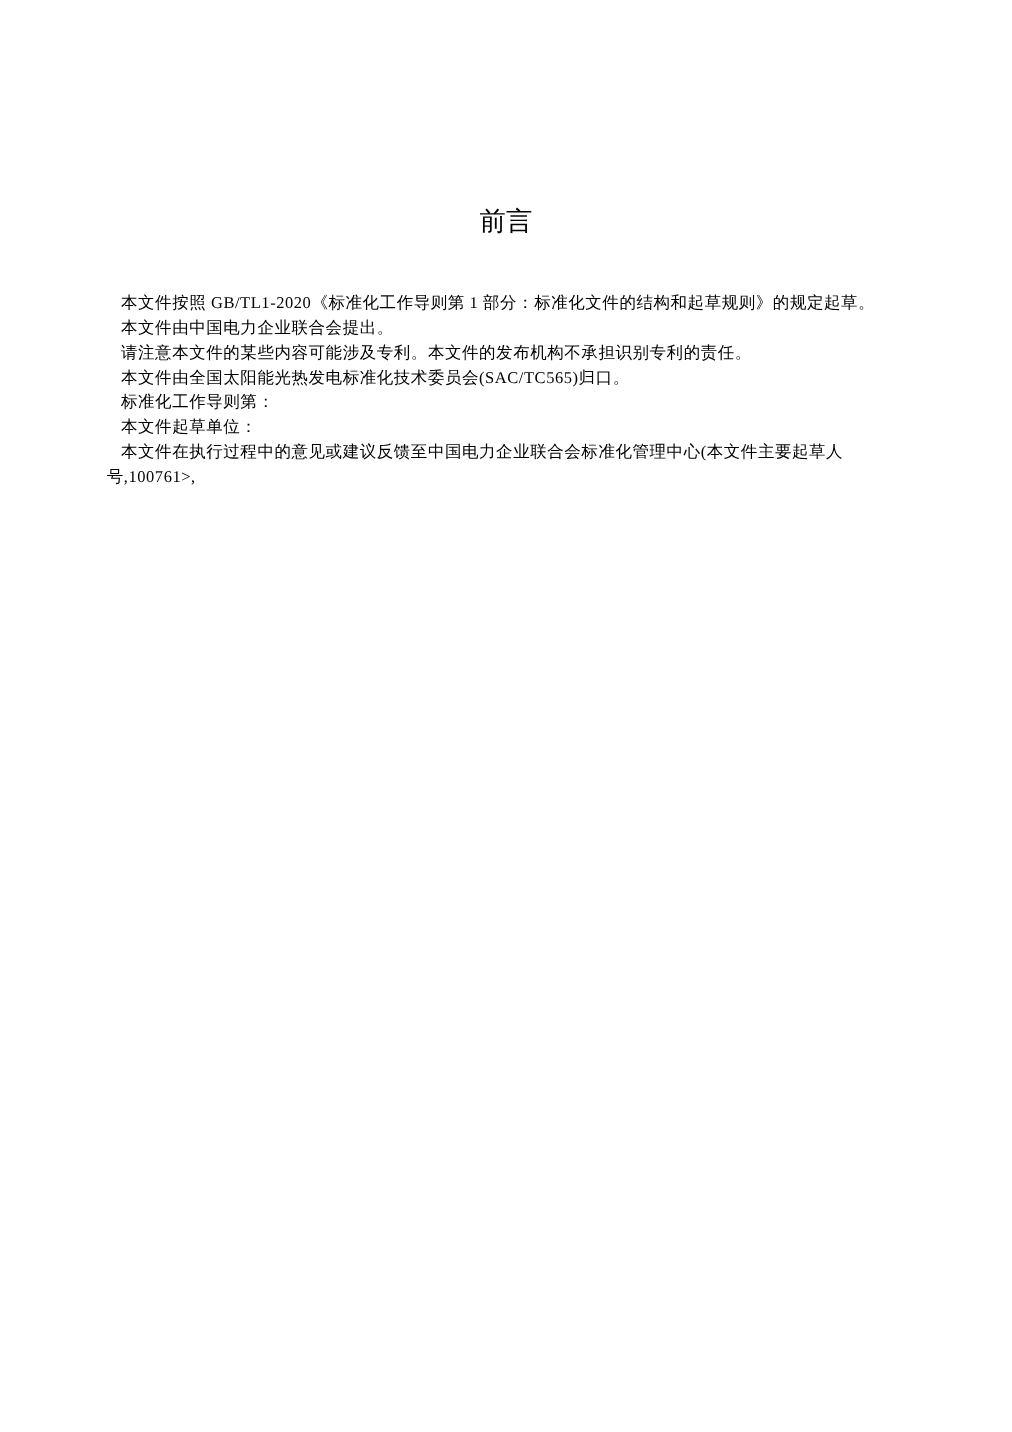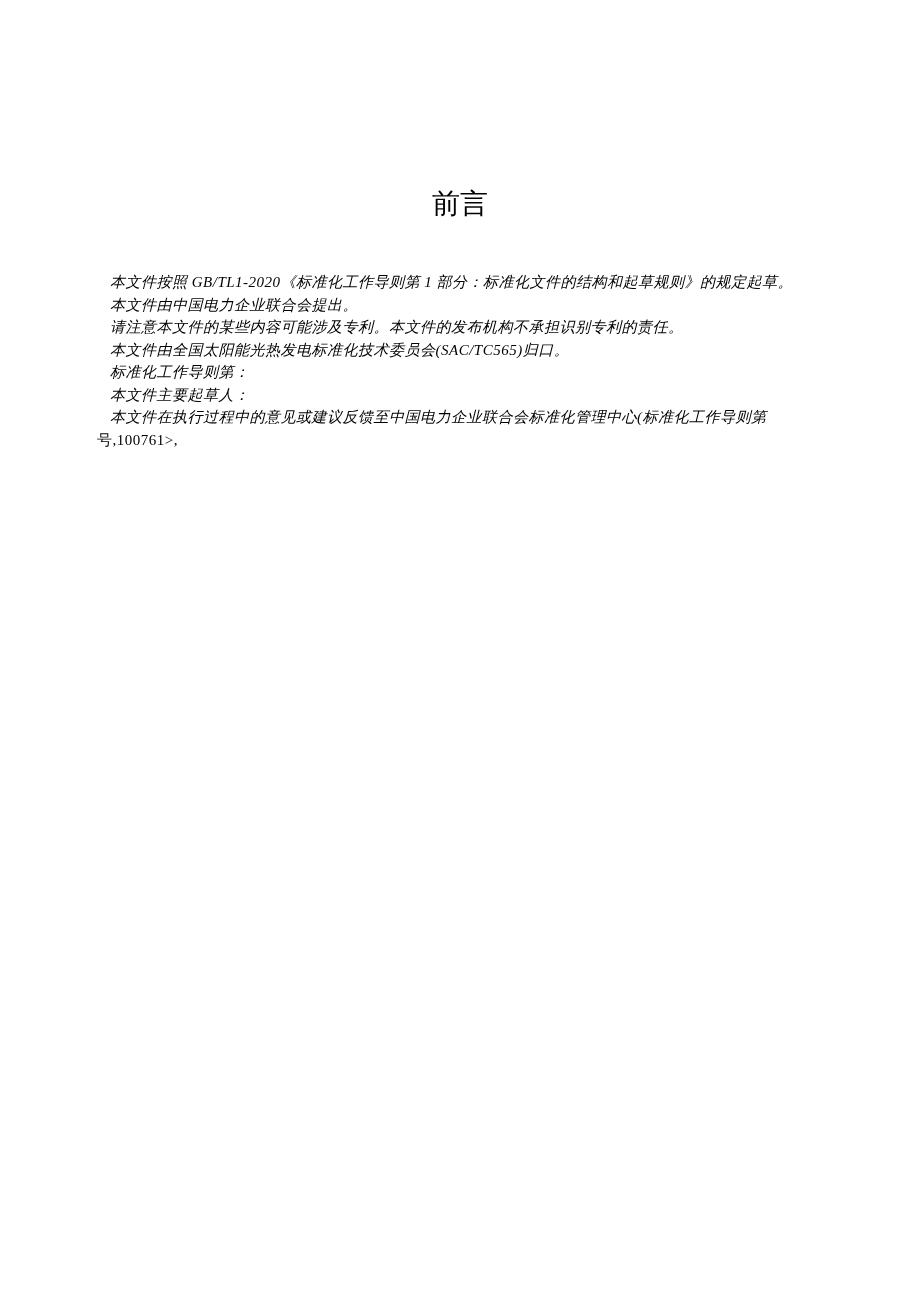--- a/index.html
+++ b/index.html
@@ -13,48 +13,47 @@
       width: 920px;
       height: 1302px;
       color: #000000;
       position: relative;
     }
     .page {
       padding: 185px 80px 0 80px;
     }
     .title {
       text-align: center;
-      font-size: 28px;
+      font-size: 24px;
       font-weight: normal;
       margin-bottom: 48px;
       font-family: "SimSun", "宋体", serif;
     }
     .paragraph {
       font-size: 15px;
       line-height: 1.5;
       text-indent: 2em;
       font-family: "SimSun", "宋体", serif;
       letter-spacing: 0.5px;
-      font-style: italic;
     }
     .continuation {
       font-size: 15px;
       line-height: 1.5;
       font-family: "SimSun", "宋体", serif;
       letter-spacing: 0.5px;
       text-indent: 0;
       margin-left: 17px;
     }
   </style>
 </head>
 <body>
 
 <div class="page">
   <h1 class="title">前言</h1>
   <p class="paragraph">本文件按照 GB/TL1-2020《标准化工作导则第 1 部分：标准化文件的结构和起草规则》的规定起草。</p>
   <p class="paragraph">本文件由中国电力企业联合会提出。</p>
   <p class="paragraph">请注意本文件的某些内容可能涉及专利。本文件的发布机构不承担识别专利的责任。</p>
   <p class="paragraph">本文件由全国太阳能光热发电标准化技术委员会(SAC/TC565)归口。</p>
   <p class="paragraph">标准化工作导则第：</p>
-  <p class="paragraph">本文件主要起草人：</p>
-  <p class="paragraph">本文件在执行过程中的意见或建议反馈至中国电力企业联合会标准化管理中心(标准化工作导则第</p>
+  <p class="paragraph">本文件起草单位：</p>
+  <p class="paragraph">本文件在执行过程中的意见或建议反馈至中国电力企业联合会标准化管理中心(本文件主要起草人</p>
   <p class="continuation">号,100761&gt;,</p>
 </div>
 
 </body></html>

